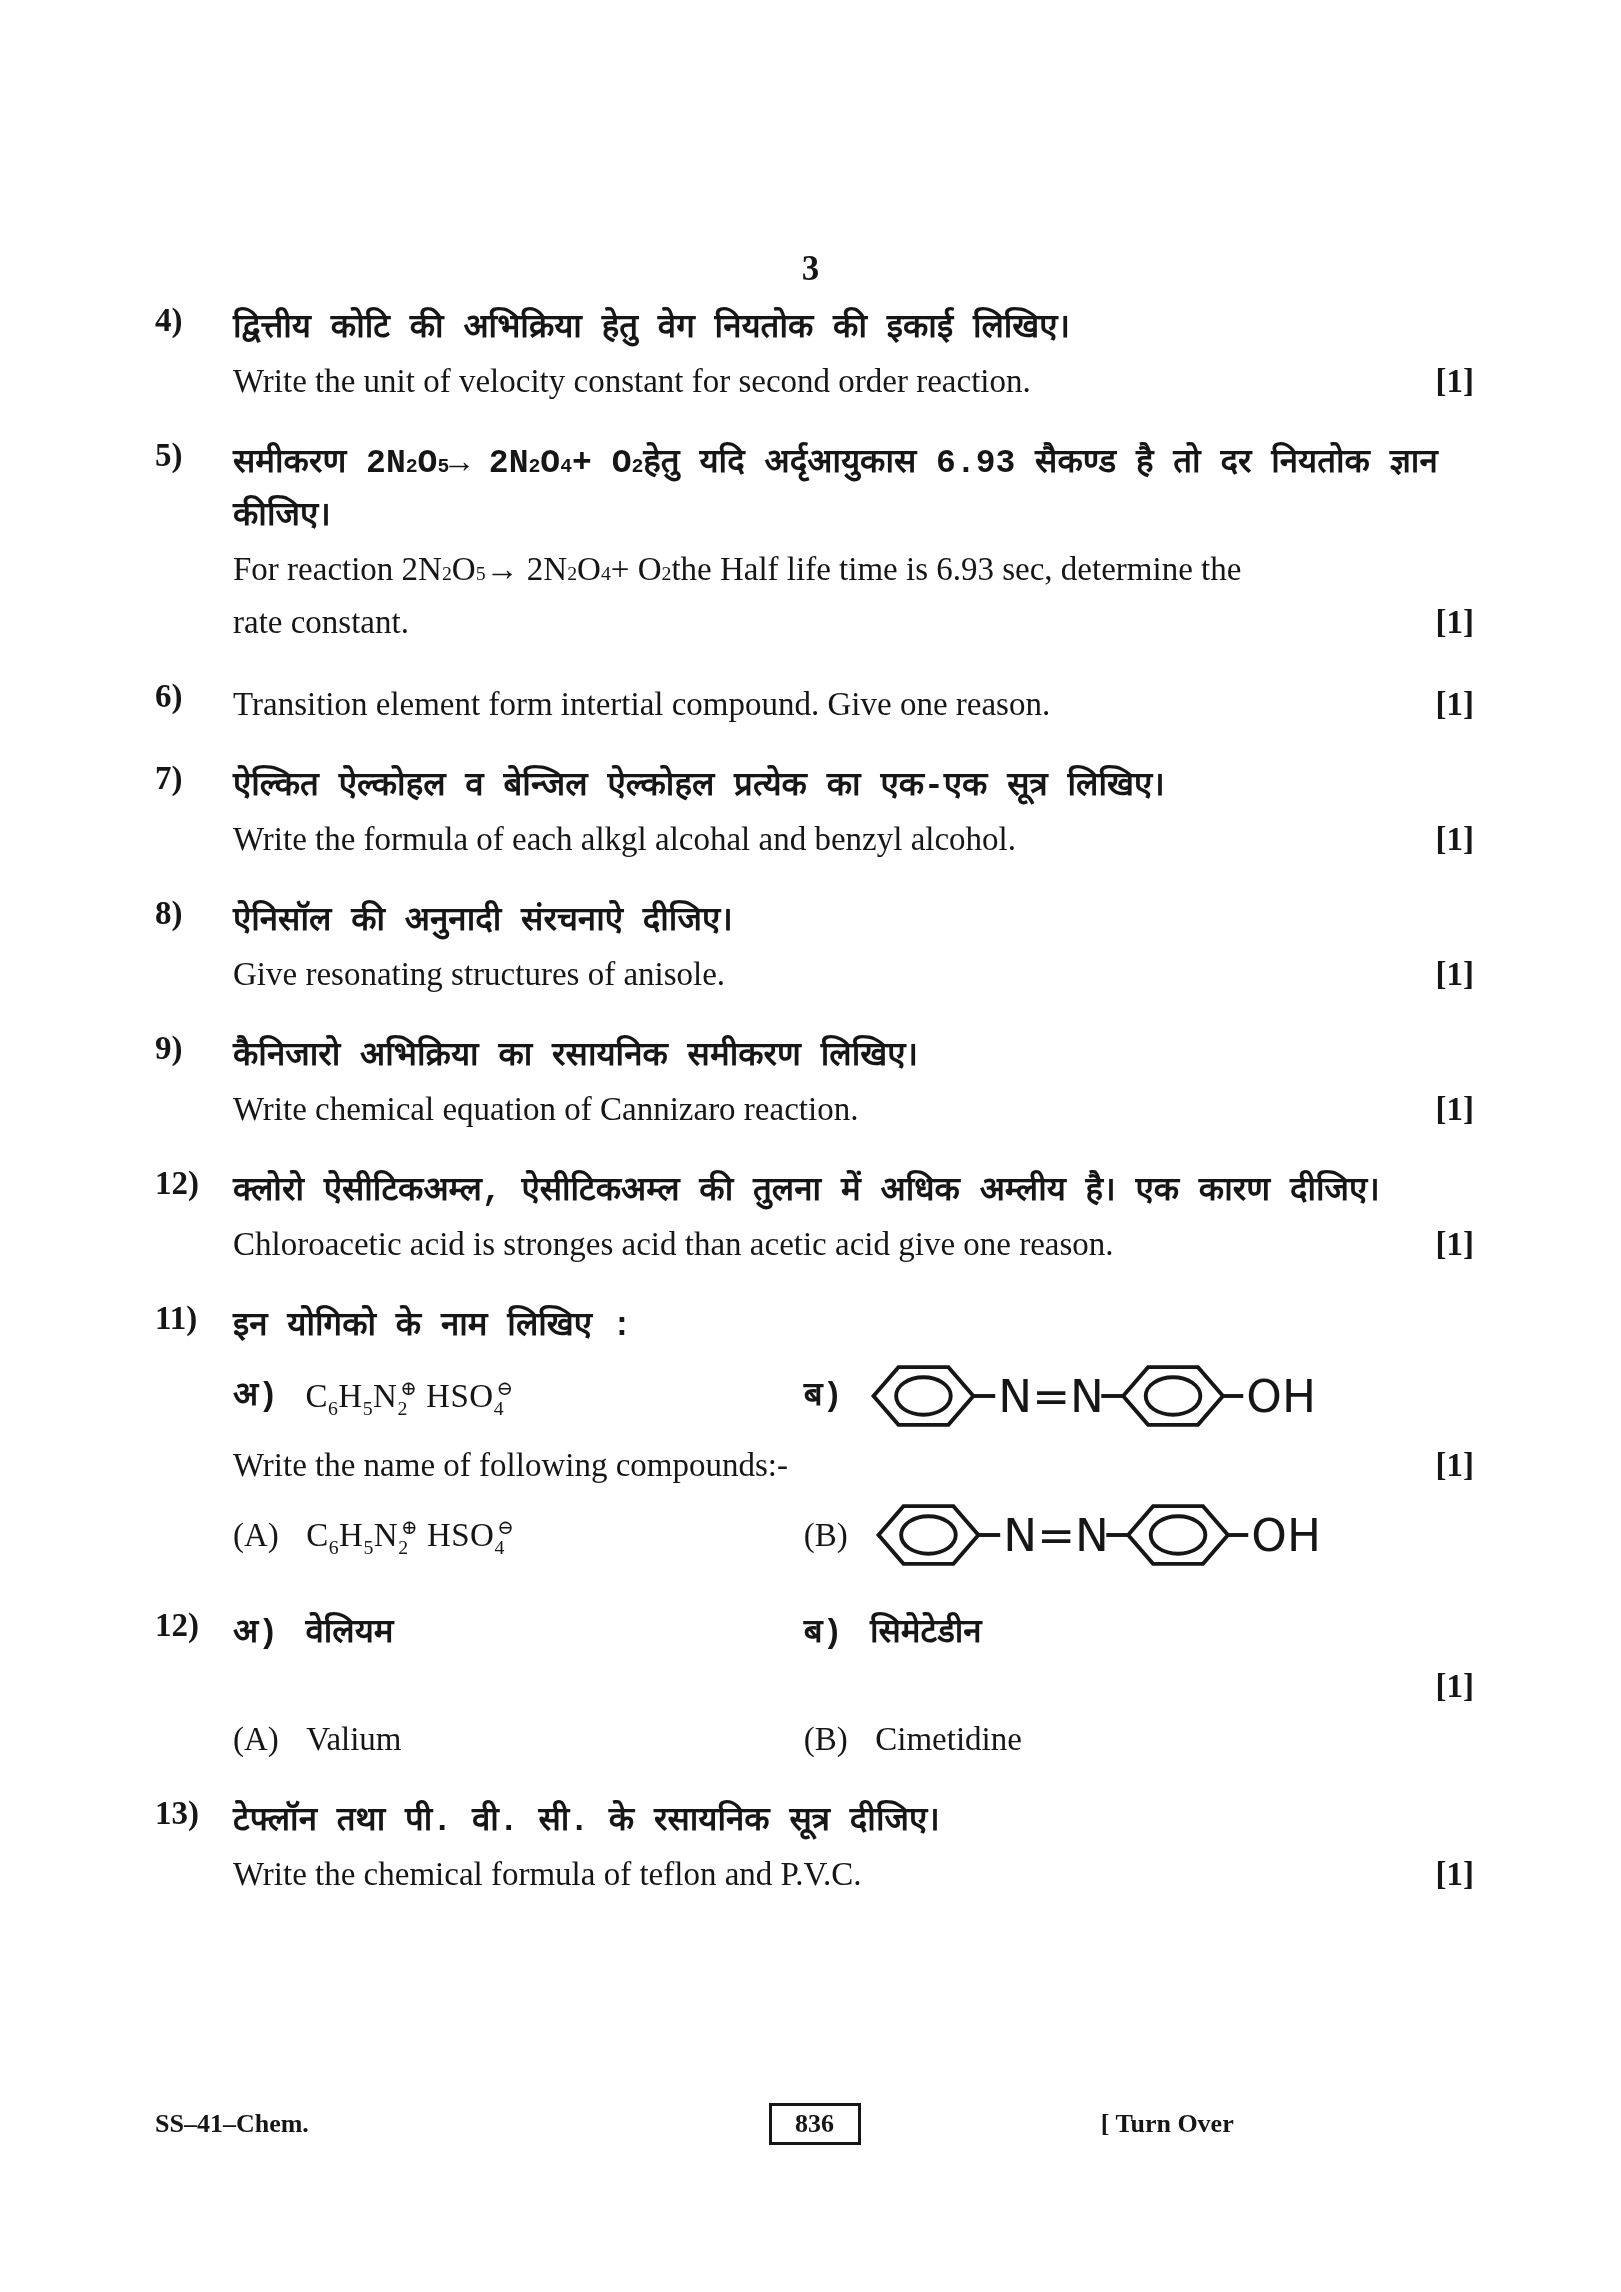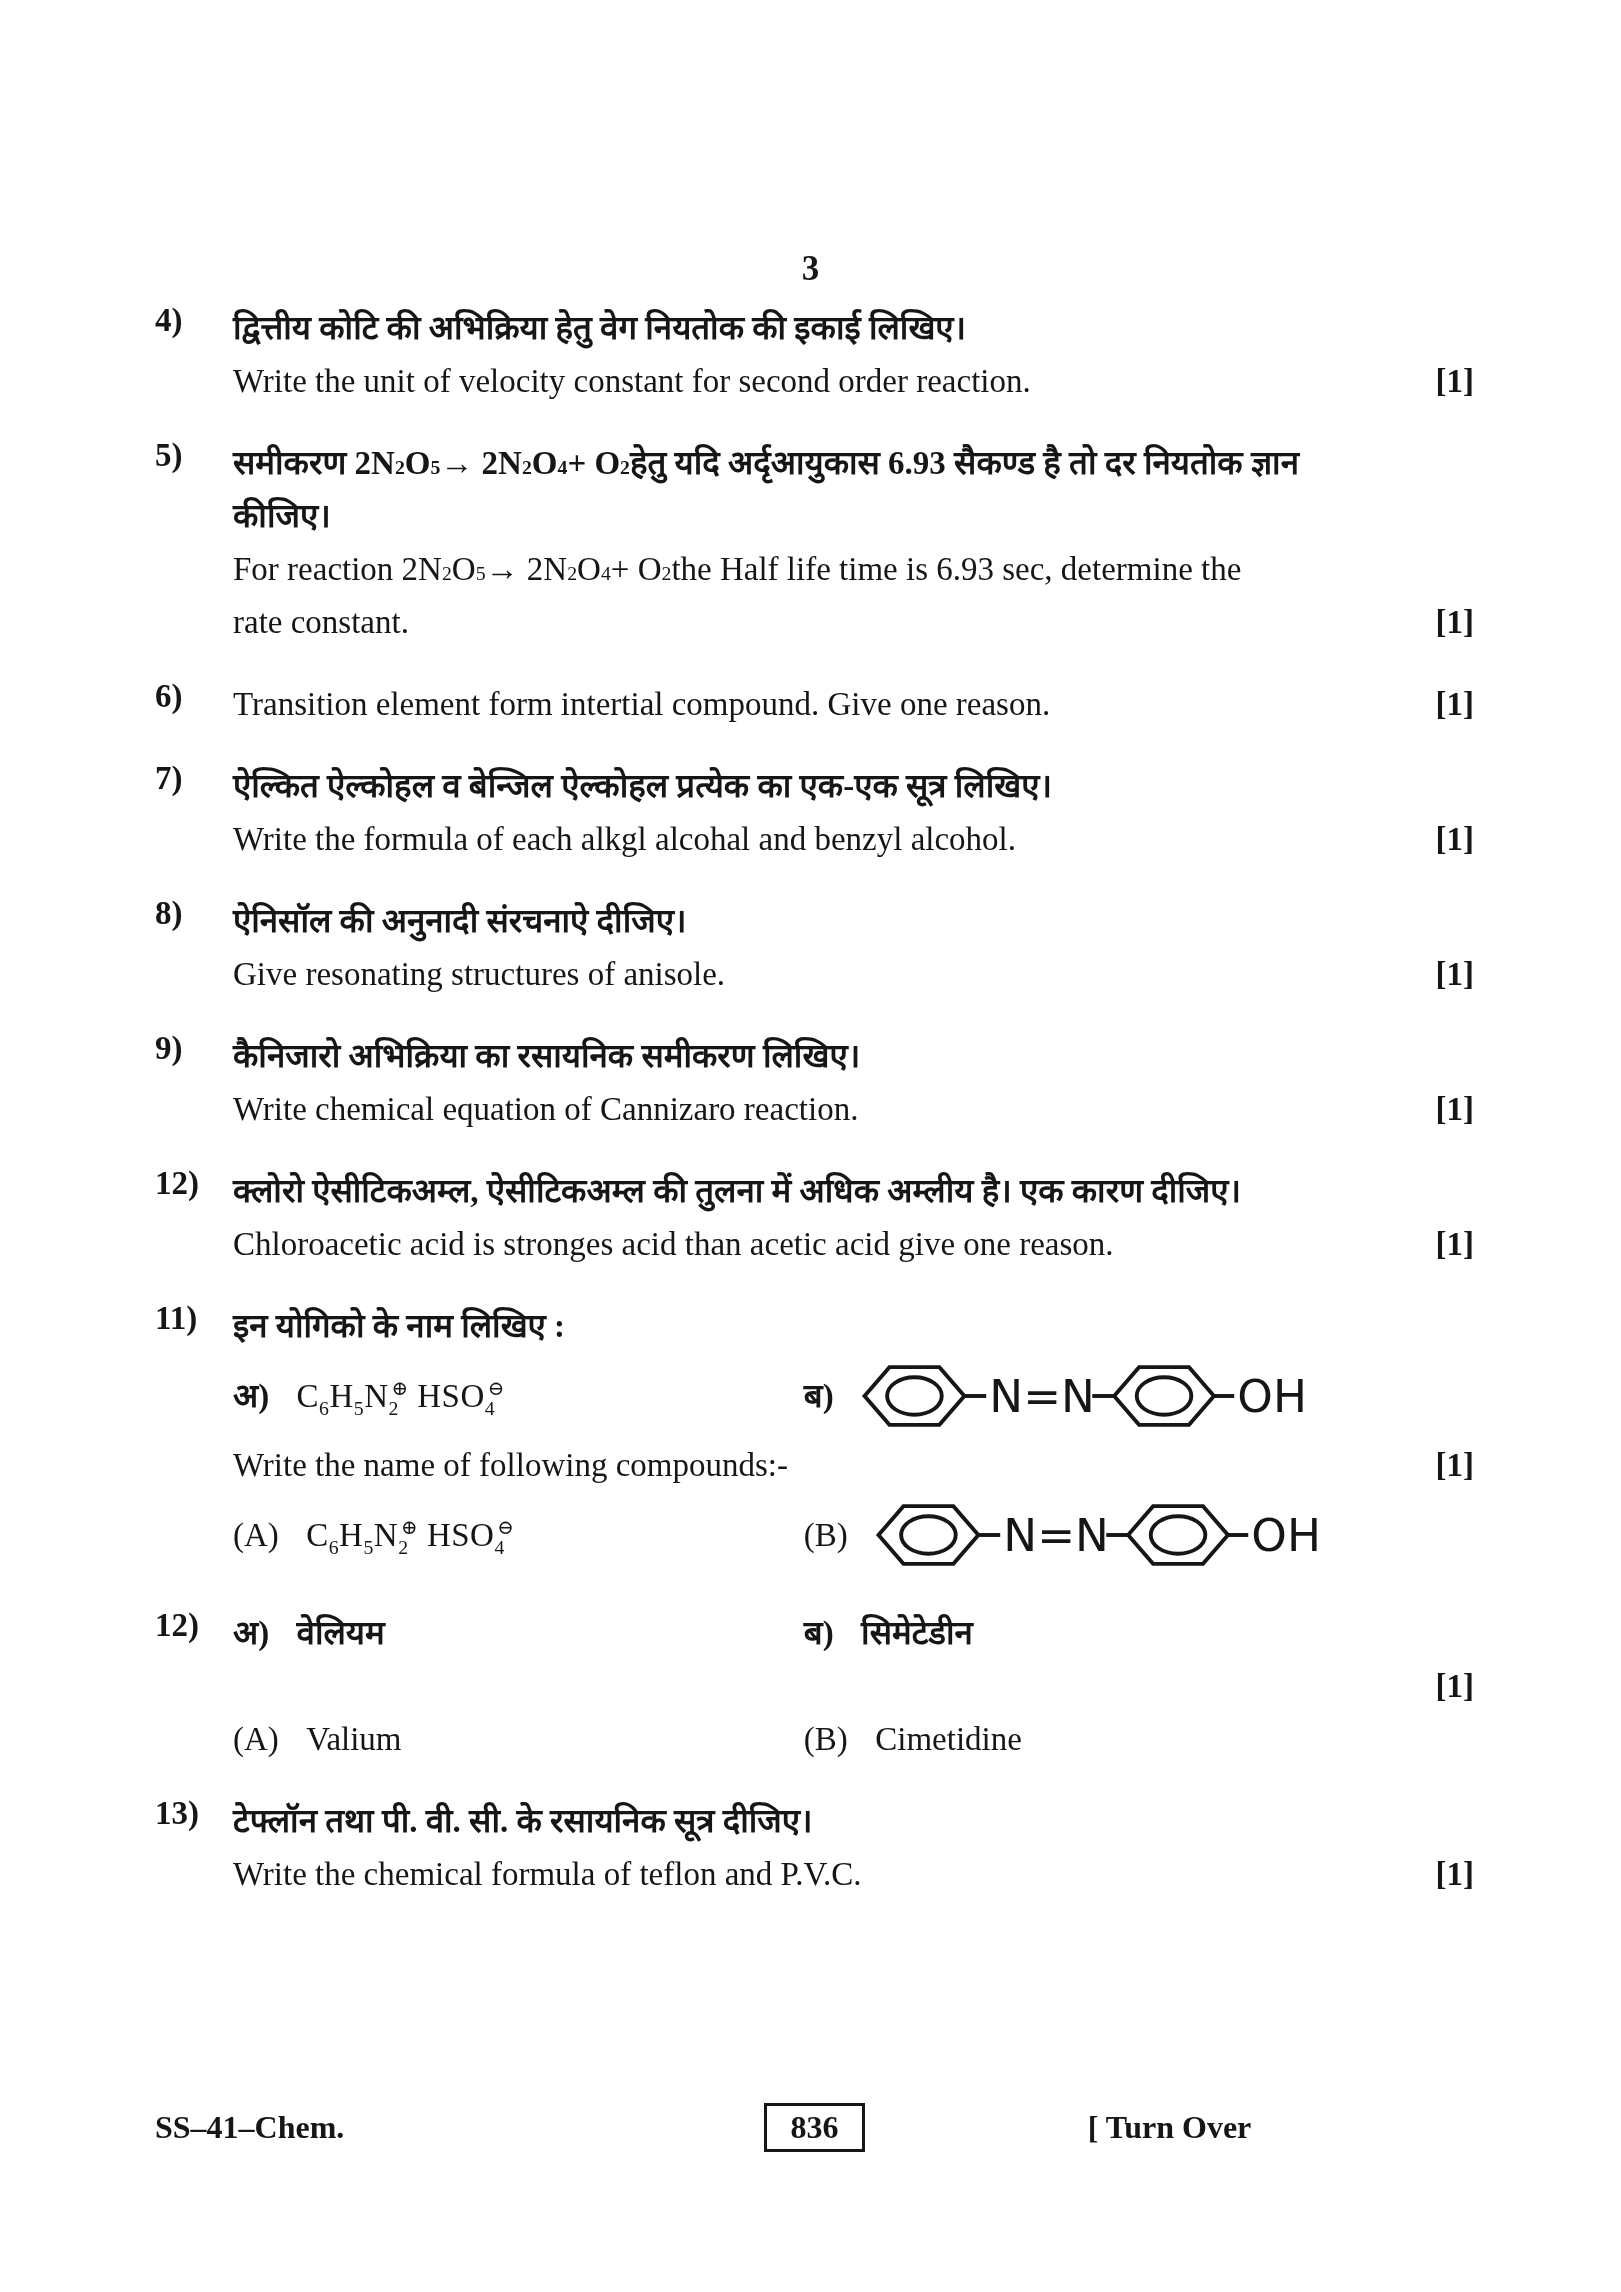--- a/index.html
+++ b/index.html
@@ -13,34 +13,34 @@
   }
   .pagenum{
     position:absolute;top:249px;left:0;right:0;
     text-align:center;font-size:35px;font-weight:700;
   }
   .content{position:absolute;top:302px;left:155px;right:147px;}
   .q{display:flex;margin-bottom:29px;font-size:33px;}
   .qno{width:78px;flex-shrink:0;font-weight:700;}
   .qbody{flex:1;min-width:0;}
   .line{display:flex;align-items:baseline;line-height:53px;}
-  .hindi{font-weight:600;}
+  .hindi{font-weight:600;font-family:Liberation Mono, monospace;}
   .marks{margin-left:auto;padding-left:23.5px;font-weight:600;}
   sub{font-size:60%;line-height:0;}
   sup{font-size:60%;line-height:0;margin-left:-0.38em;}
   .formula{letter-spacing:0.5px;}
   .optrow{display:flex;align-items:center;min-height:86px;line-height:53px;}
   .col-a{width:46%;display:flex;align-items:center;flex-shrink:0;}
   .col-b{display:flex;align-items:center;}
   .optlabel{margin-right:27.4px;}
   .azo{display:block;}
   .azo text{font-family:"DejaVu Sans","Liberation Sans",sans-serif;font-size:58px;fill:#161616;stroke:none;}
   footer{
     position:absolute;left:155px;right:147px;top:2103px;
-    display:flex;align-items:center;font-size:32px;
+    display:flex;align-items:center;font-size:26px;
   }
   .f-left{flex:1;text-align:left;font-weight:700;}
   .f-right{flex:1;text-align:center;font-weight:700;}
   .f-box{border:3.9px solid #161616;padding:2.9px 23.5px;font-weight:700;}
 </style>
 </head>
 <body>
 
 <div class="page">
 

